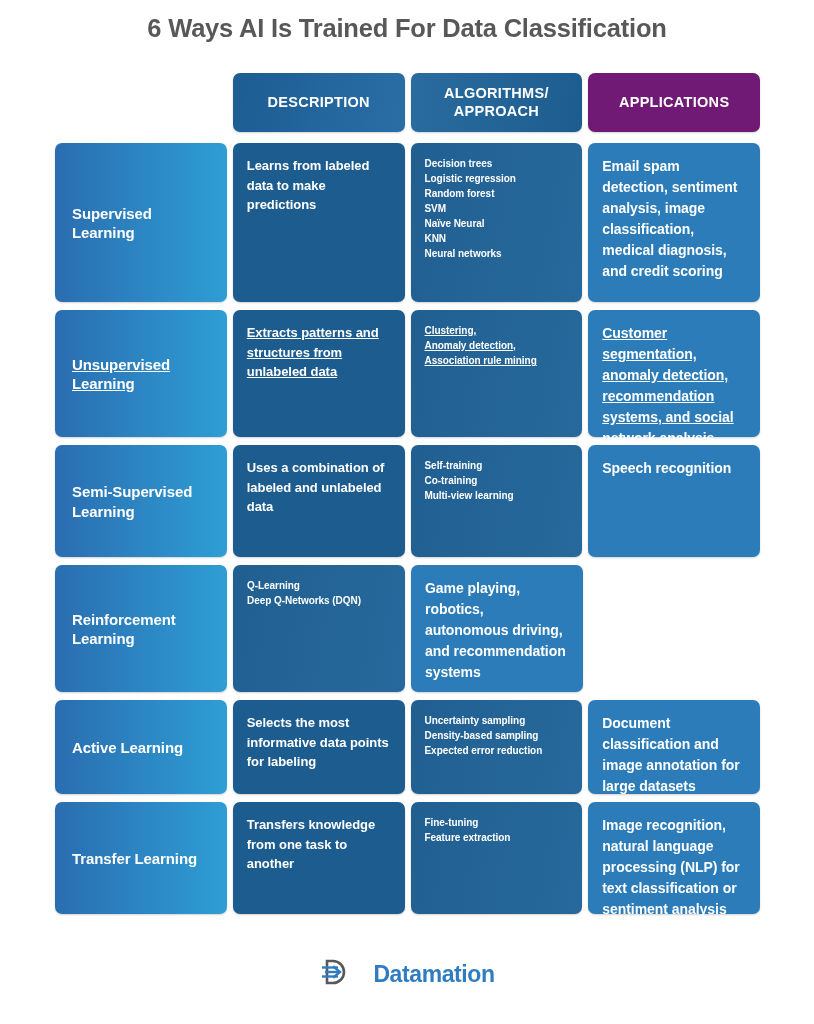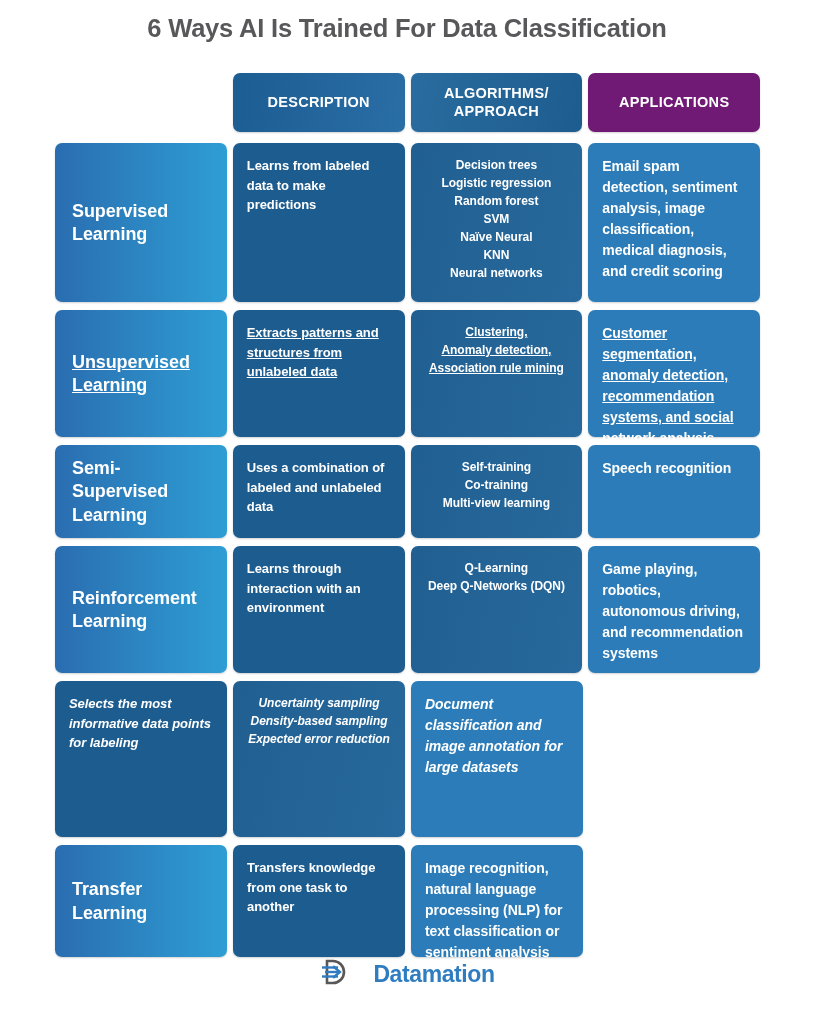--- a/index.html
+++ b/index.html
@@ -72,59 +72,58 @@
   }
   .hdr-desc { background: linear-gradient(100deg,#1c5d92 0%, #2a6ea6 100%); }
   .hdr-algo { background: linear-gradient(100deg,#2a6c9f 0%, #1d5c8f 100%); }
   .hdr-apps { background: #701a75; }
 
   
   .cat {
     background: linear-gradient(90deg, #2a6db0 0%, #2e9ed4 100%);
     display: flex;
     align-items: center;
-    font-size: 18px;
+    font-size: 15px;
     font-weight: bold;
     line-height: 1.28;
     padding-left: 17px;
     letter-spacing: -0.1px;
   }
   
   .desc {
     background: #1d5c8f;
     font-size: 13px;
     font-weight: bold;
     line-height: 1.5;
     letter-spacing: -0.05px;
   }
   
   .algo {
     background: linear-gradient(100deg, #215f91 0%, #27699c 100%);
-    font-size: 12px;
+    font-size: 10px;
     font-weight: bold;
     line-height: 1.5;
     letter-spacing: -0.05px;
-    text-align: center;
   }
   
   .apps {
     background: #2b7cb8;
     font-size: 14px;
     font-weight: bold;
     line-height: 1.5;
     letter-spacing: -0.05px;
   }
   .algo .line { display: block; }
 
   
   .r0 .cell { height: 159px; }
   .r1 .cell { height: 127px; text-decoration: underline; }
-  .r2 .cell { height: 93px; }
+  .r2 .cell { height: 112px; }
   .r3 .cell { height: 127px; }
-  .r4 .cell { height: 156px; font-style: italic; }
+  .r4 .cell { height: 94px; }
   .r5 .cell { height: 112px; }
 
   
   .footer {
     position: absolute;
     left: 0;
     bottom: 34px;
     width: 814px;
     display: flex;
     align-items: center;
@@ -187,41 +186,45 @@
       <div class="cell algo">
         <span class="line">Self-training</span>
         <span class="line">Co-training</span>
         <span class="line">Multi-view learning</span>
       </div>
       <div class="cell apps">Speech recognition</div>
     </div>
 
     <div class="row r3">
       <div class="cell cat">Reinforcement Learning</div>
-      <div class="cell desc">Learns through interaction with an environment</div>
       <div class="cell algo">
         <span class="line">Q-Learning</span>
         <span class="line">Deep Q-Networks (DQN)</span>
       </div>
       <div class="cell apps">Game playing, robotics, autonomous driving, and recommendation systems</div>
     </div>
 
     <div class="row r4">
+      <div class="cell cat">Active Learning</div>
       <div class="cell desc">Selects the most informative data points for labeling</div>
       <div class="cell algo">
         <span class="line">Uncertainty sampling</span>
         <span class="line">Density-based sampling</span>
         <span class="line">Expected error reduction</span>
       </div>
       <div class="cell apps">Document classification and image annotation for large datasets</div>
     </div>
 
     <div class="row r5">
       <div class="cell cat">Transfer Learning</div>
       <div class="cell desc">Transfers knowledge from one task to another</div>
+      <div class="cell algo">
+        <span class="line">Fine-tuning</span>
+        <span class="line">Feature extraction</span>
+      </div>
       <div class="cell apps">Image recognition, natural language processing (NLP) for text classification or sentiment analysis</div>
     </div>
 
   </div>
 
   <div class="footer">
     <span class="logo-mark">
       <svg width="34" height="28" viewBox="0 0 34 28" xmlns="http://www.w3.org/2000/svg">
         <path d="M8 3 H14 A11 11 0 0 1 14 25 H8 Z" fill="none" stroke="#58585a" stroke-width="2.6"></path>
         <line x1="3" y1="9.5" x2="19" y2="9.5" stroke="#2f7dc0" stroke-width="2.4"></line>

